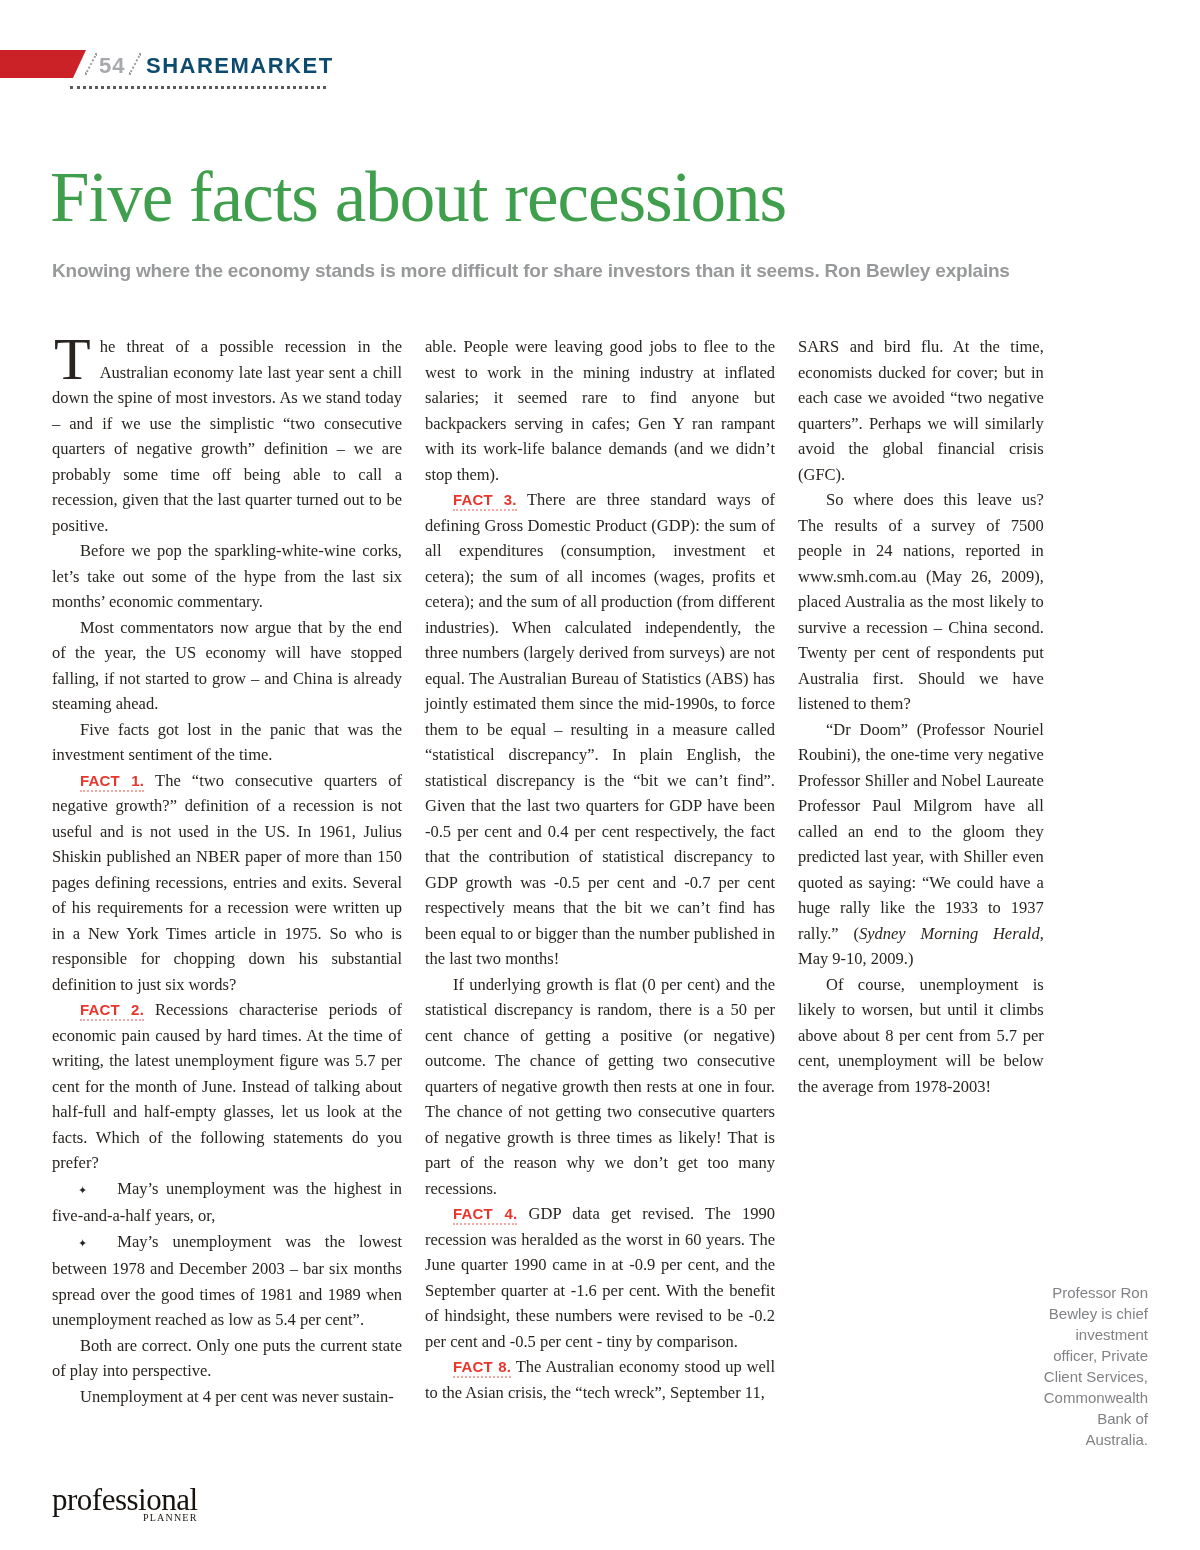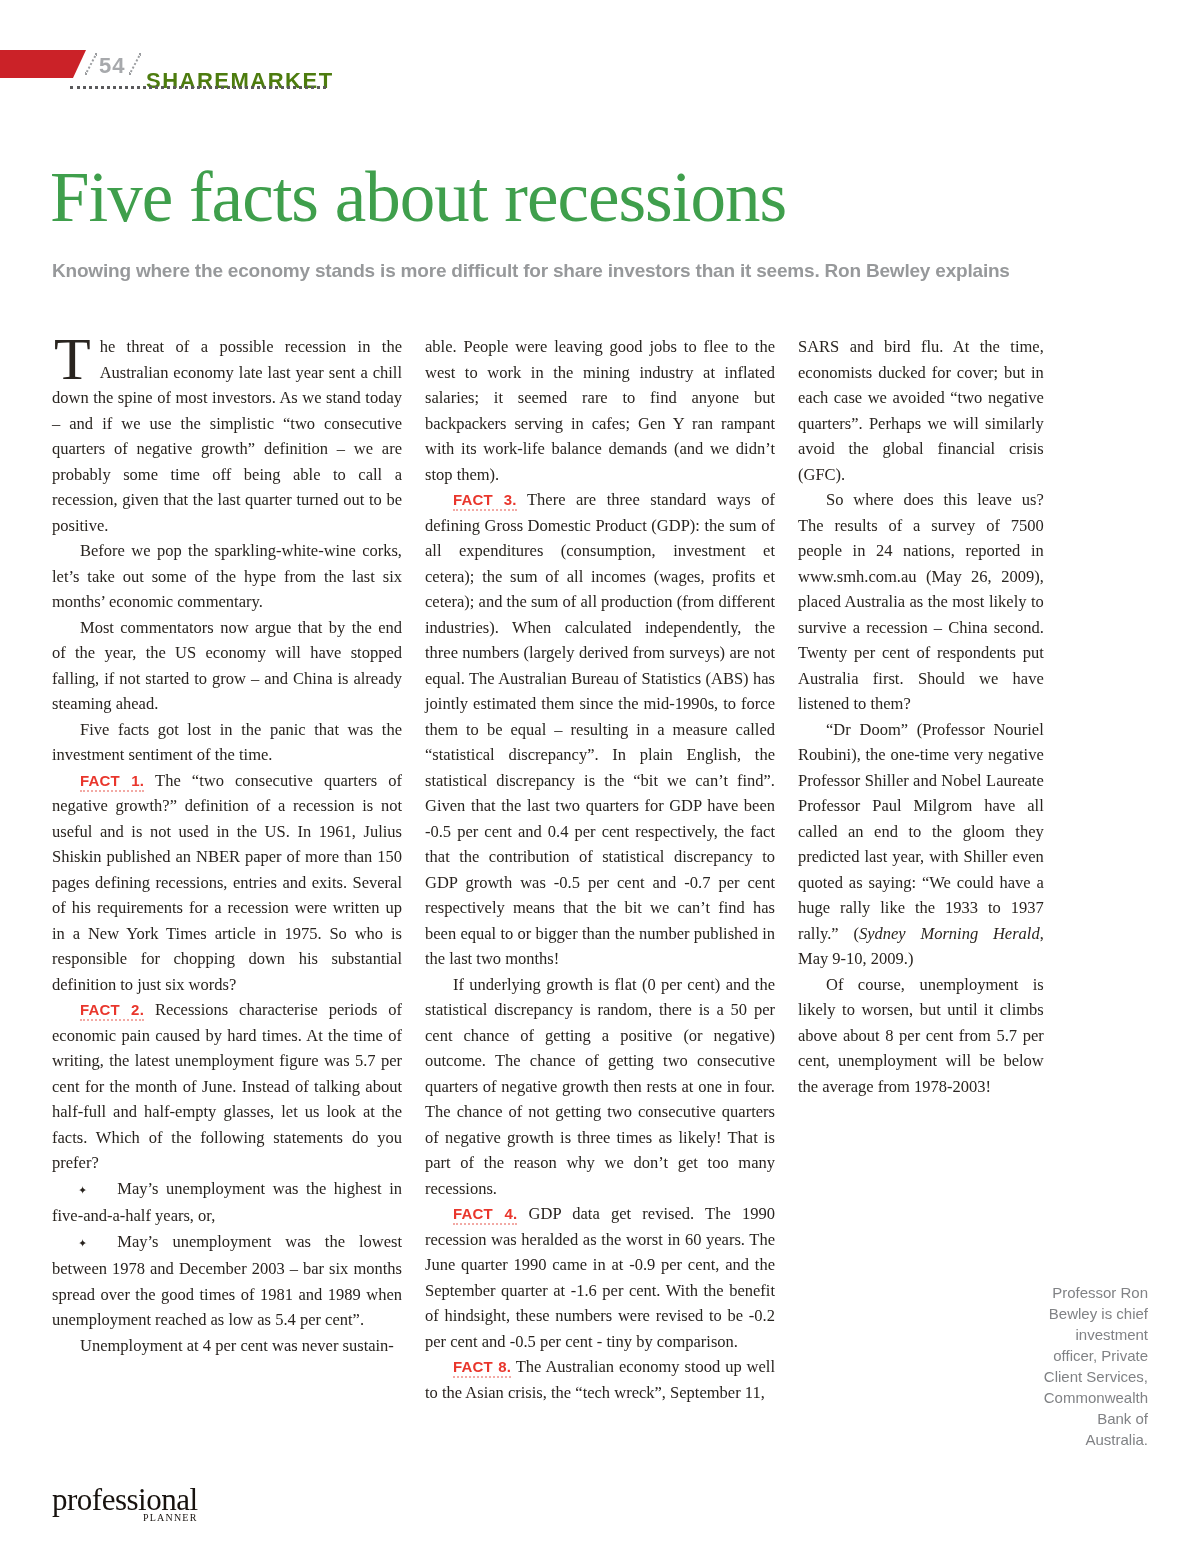--- a/index.html
+++ b/index.html
@@ -12,22 +12,22 @@
 
   
   .masthead{position:absolute;top:48px;left:0;width:100%;height:44px;}
   .red-flag{position:absolute;left:0;top:2px;width:86px;height:28px;background:var(--brand-red);
             clip-path:polygon(0 0,100% 0,calc(100% - 13px) 100%,0 100%);}
   .diag{position:absolute;top:4px;height:24px;width:0;border-left:2px dotted #9b9da0;
         transform:rotate(28deg);}
   .d1{left:90px;} .d2{left:134px;}
   .pagenum{position:absolute;left:99px;top:5px;font:bold 22px "Liberation Sans",sans-serif;
            color:#a7a9ac;letter-spacing:1px;}
-  .section{position:absolute;left:146px;top:20px;font:bold 22px "Liberation Sans",sans-serif;
-           color:#4d7c0f;letter-spacing:1.5px;}
+  .section{position:absolute;left:146px;top:5px;font:bold 22px "Liberation Sans",sans-serif;
+           color:#0c4a6e;letter-spacing:1.5px;}
   .dotted-rule{position:absolute;left:70px;top:38px;width:256px;border-top:3px dotted #5a5a5c;}
 
   
   .title{position:absolute;left:50px;top:160px;margin:0;font-family:"Liberation Serif",serif;
          font-weight:400;font-size:71px;line-height:1.05;letter-spacing:-1px;color:var(--title-green);text-align:center;}
   .standfirst{position:absolute;left:52px;top:260px;margin:0;width:1100px;
               font:bold 19px "Liberation Sans",sans-serif;color:var(--standfirst-gray);letter-spacing:-0.2px;}
 
   
   .columns{position:absolute;left:52px;top:334px;width:1096px;height:1116px;
@@ -76,20 +76,21 @@
     <section class="col">
       <div class="col-paras">
           <p class="para"><span class="dropcap">T</span><span>he threat of a possible recession in the Australian economy late last year sent a chill down the spine of most investors. As we stand today – and if we use the simplistic “two consecutive quarters of negative growth” definition – we are probably some time off being able to call a recession, given that the last quarter turned out to be positive.</span></p>
           <p class="para indent"><span>Before we pop the sparkling-white-wine corks, let’s take out some of the hype from the last six months’ economic commentary.</span></p>
           <p class="para indent"><span>Most commentators now argue that by the end of the year, the US economy will have stopped falling, if not started to grow – and China is already steaming ahead.</span></p>
           <p class="para indent"><span>Five facts got lost in the panic that was the investment sentiment of the time.</span></p>
           <p class="para indent"><span class="fact-label">FACT 1.</span> <span>The “two consecutive quarters of negative growth?” definition of a recession is not useful and is not used in the US. In 1961, Julius Shiskin published an NBER paper of more than 150 pages defining recessions, entries and exits. Several of his requirements for a recession were written up in a New York Times article in 1975. So who is responsible for chopping down his substantial definition to just six words?</span></p>
           <p class="para indent"><span class="fact-label">FACT 2.</span> <span>Recessions characterise periods of economic pain caused by hard times. At the time of writing, the latest unemployment figure was 5.7 per cent for the month of June. Instead of talking about half-full and half-empty glasses, let us look at the facts. Which of the following statements do you prefer?</span></p>
           <p class="para bullet"><span class="bullet-glyph">✦</span><span>May’s unemployment was the highest in five-and-a-half years, or,</span></p>
           <p class="para bullet"><span class="bullet-glyph">✦</span><span>May’s unemployment was the lowest between 1978 and December 2003 – bar six months spread over the good times of 1981 and 1989 when unemployment reached as low as 5.4 per cent”.</span></p>
+          <p class="para indent"><span>Both are correct. Only one puts the current state of play into perspective.</span></p>
           <p class="para indent"><span>Unemployment at 4 per cent was never sustain-</span></p>
         </div>
     </section>
     <section class="col">
       <div class="col-paras">
           <p class="para"><span>able. People were leaving good jobs to flee to the west to work in the mining industry at inflated salaries; it seemed rare to find anyone but backpackers serving in cafes; Gen Y ran rampant with its work-life balance demands (and we didn’t stop them).</span></p>
           <p class="para indent"><span class="fact-label">FACT 3.</span> <span>There are three standard ways of defining Gross Domestic Product (GDP): the sum of all expenditures (consumption, investment et cetera); the sum of all incomes (wages, profits et cetera); and the sum of all production (from different industries). When calculated independently, the three numbers (largely derived from surveys) are not equal. The Australian Bureau of Statistics (ABS) has jointly estimated them since the mid-1990s, to force them to be equal – resulting in a measure called “statistical discrepancy”. In plain English, the statistical discrepancy is the “bit we can’t find”. Given that the last two quarters for GDP have been -0.5 per cent and 0.4 per cent respectively, the fact that the contribution of statistical discrepancy to GDP growth was -0.5 per cent and -0.7 per cent respectively means that the bit we can’t find has been equal to or bigger than the number published in the last two months!</span></p>
           <p class="para indent"><span>If underlying growth is flat (0 per cent) and the statistical discrepancy is random, there is a 50 per cent chance of getting a positive (or negative) outcome. The chance of getting two consecutive quarters of negative growth then rests at one in four. The chance of not getting two consecutive quarters of negative growth is three times as likely! That is part of the reason why we don’t get too many recessions.</span></p>
           <p class="para indent"><span class="fact-label">FACT 4.</span> <span>GDP data get revised. The 1990 recession was heralded as the worst in 60 years. The June quarter 1990 came in at -0.9 per cent, and the September quarter at -1.6 per cent. With the benefit of hindsight, these numbers were revised to be -0.2 per cent and -0.5 per cent - tiny by comparison.</span></p>
           <p class="para indent"><span class="fact-label">FACT 8.</span> <span>The Australian economy stood up well to the Asian crisis, the “tech wreck”, September 11,</span></p>

